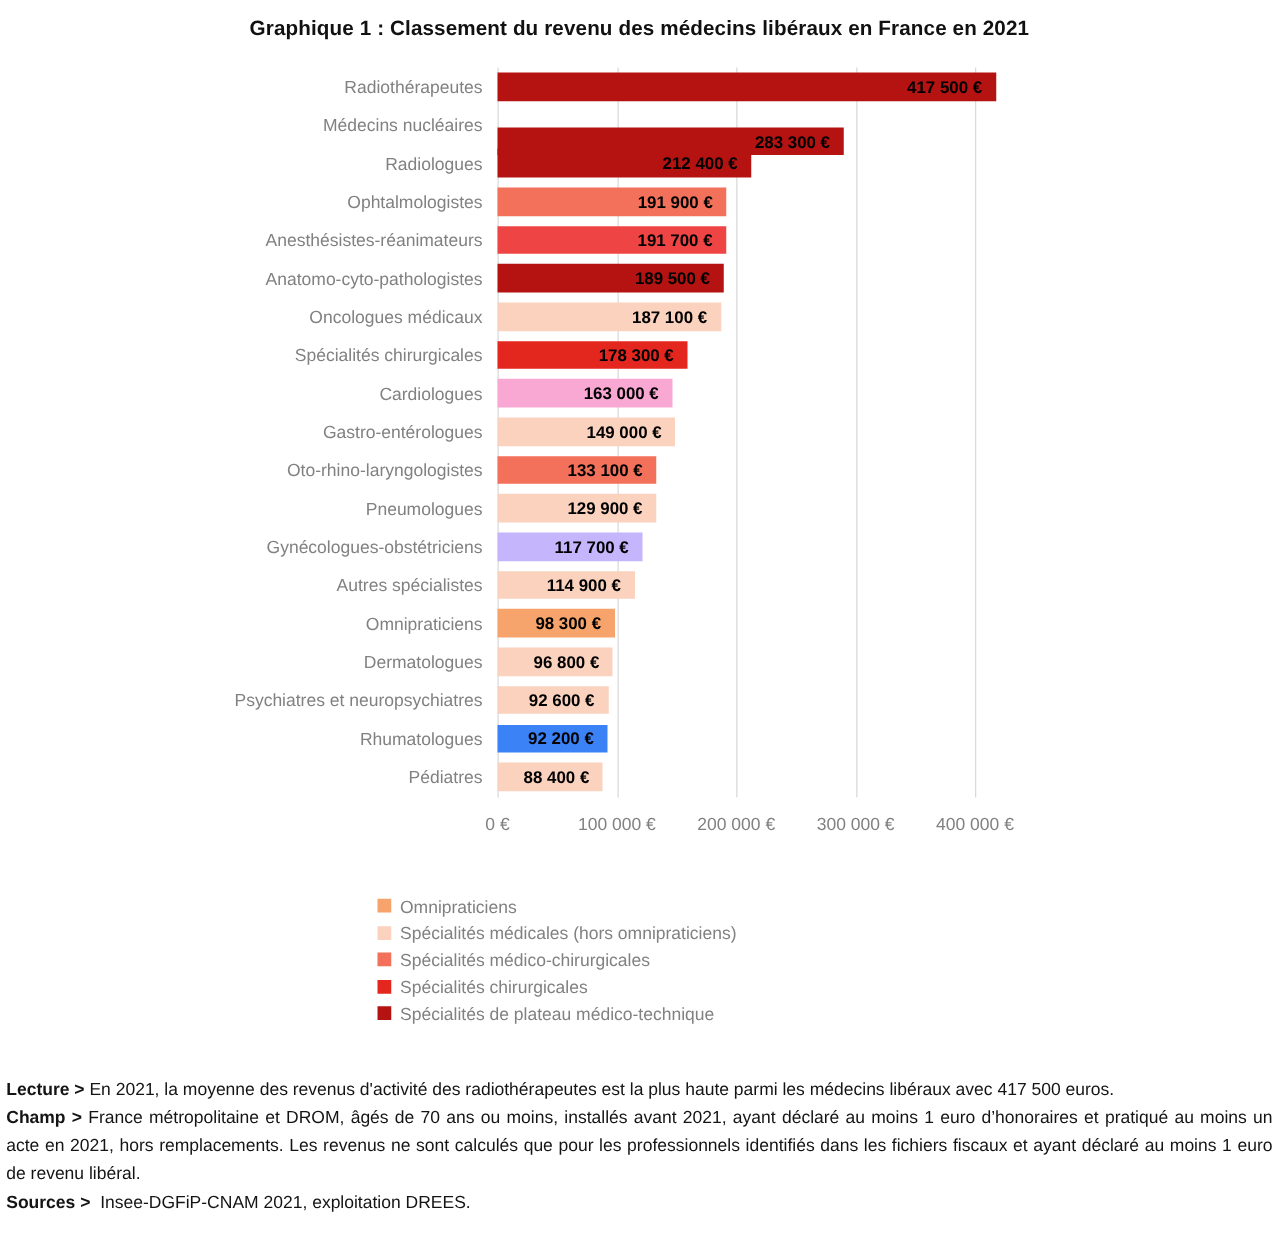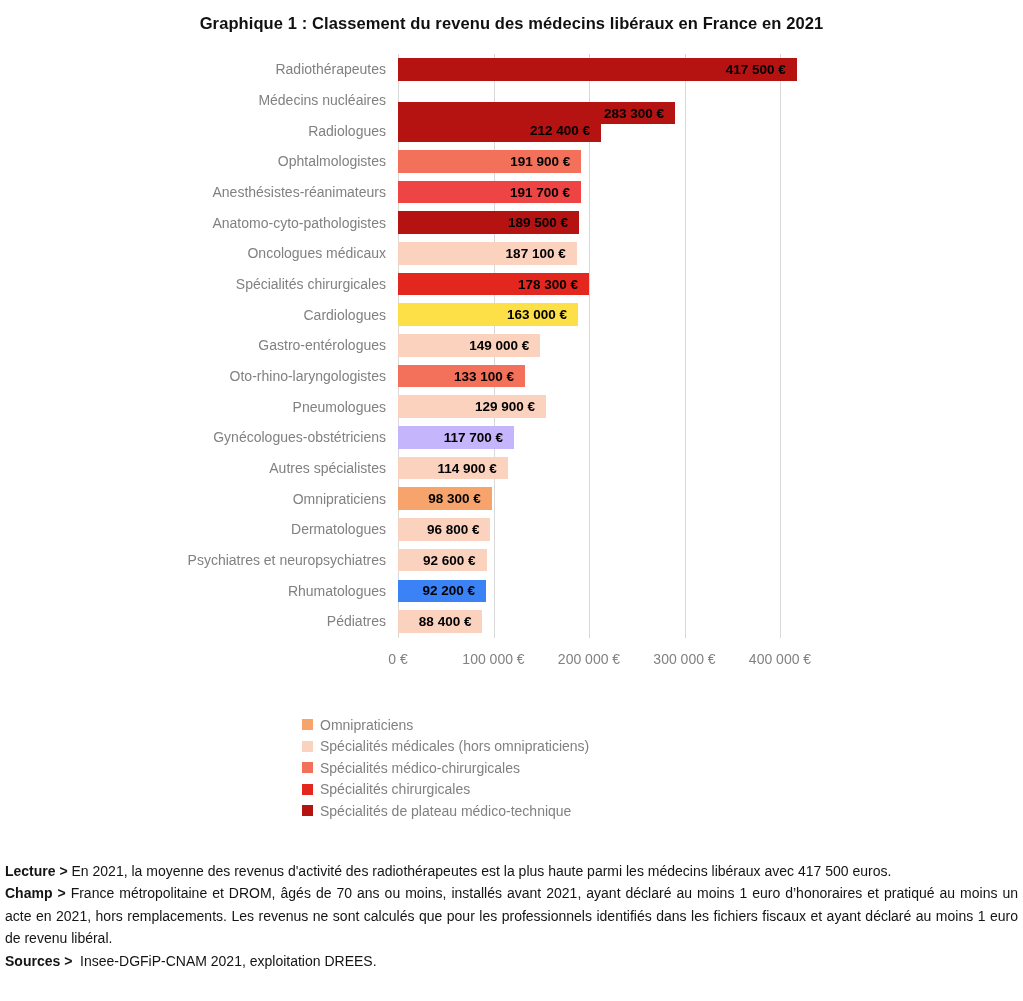--- a/index.html
+++ b/index.html
@@ -120,29 +120,29 @@
         <div class="row-label">Oncologues médicaux</div>
         <div class="track">
           <div class="bar" style="width: 178.68px; background: rgb(250, 210, 190);">
             <span class="val">187 100 €</span>
           </div>
         </div>
       </div>
       <div class="row">
         <div class="row-label">Spécialités chirurgicales</div>
         <div class="track">
-          <div class="bar" style="width: 191px; background: rgb(227, 39, 30); text-align: center;">
+          <div class="bar" style="width: 152px; background: rgb(227, 39, 30); text-align: center;">
             <span class="val">178 300 €</span>
           </div>
         </div>
       </div>
       <div class="row">
         <div class="row-label">Cardiologues</div>
         <div class="track">
-          <div class="bar" style="width: 180px; background: #fde047;">
+          <div class="bar" style="width: 140px; background: #f9a8d4;">
             <span class="val">163 000 €</span>
           </div>
         </div>
       </div>
       <div class="row">
         <div class="row-label">Gastro-entérologues</div>
         <div class="track">
           <div class="bar" style="width: 142.295px; background: rgb(250, 210, 190);">
             <span class="val">149 000 €</span>
           </div>
@@ -152,21 +152,21 @@
         <div class="row-label">Oto-rhino-laryngologistes</div>
         <div class="track">
           <div class="bar" style="width: 127.111px; background: rgb(243, 112, 90);">
             <span class="val">133 100 €</span>
           </div>
         </div>
       </div>
       <div class="row">
         <div class="row-label">Pneumologues</div>
         <div class="track">
-          <div class="bar" style="width: 148px; background: rgb(250, 210, 190);">
+          <div class="bar" style="width: 127px; background: rgb(250, 210, 190);">
             <span class="val">129 900 €</span>
           </div>
         </div>
       </div>
       <div class="row">
         <div class="row-label">Gynécologues-obstétriciens</div>
         <div class="track">
           <div class="bar" style="width: 116px; background: #c4b5fd;">
             <span class="val">117 700 €</span>
           </div>

